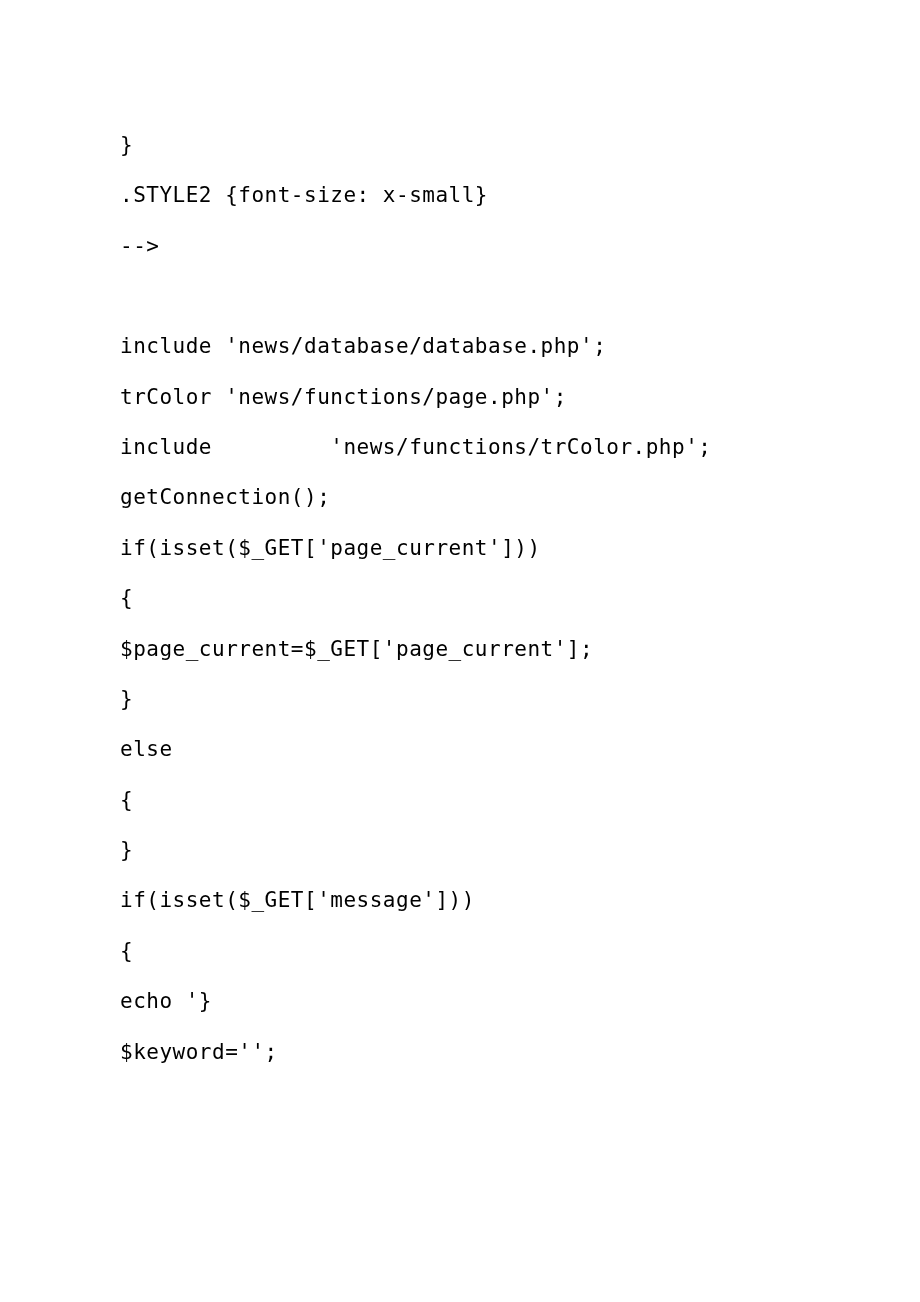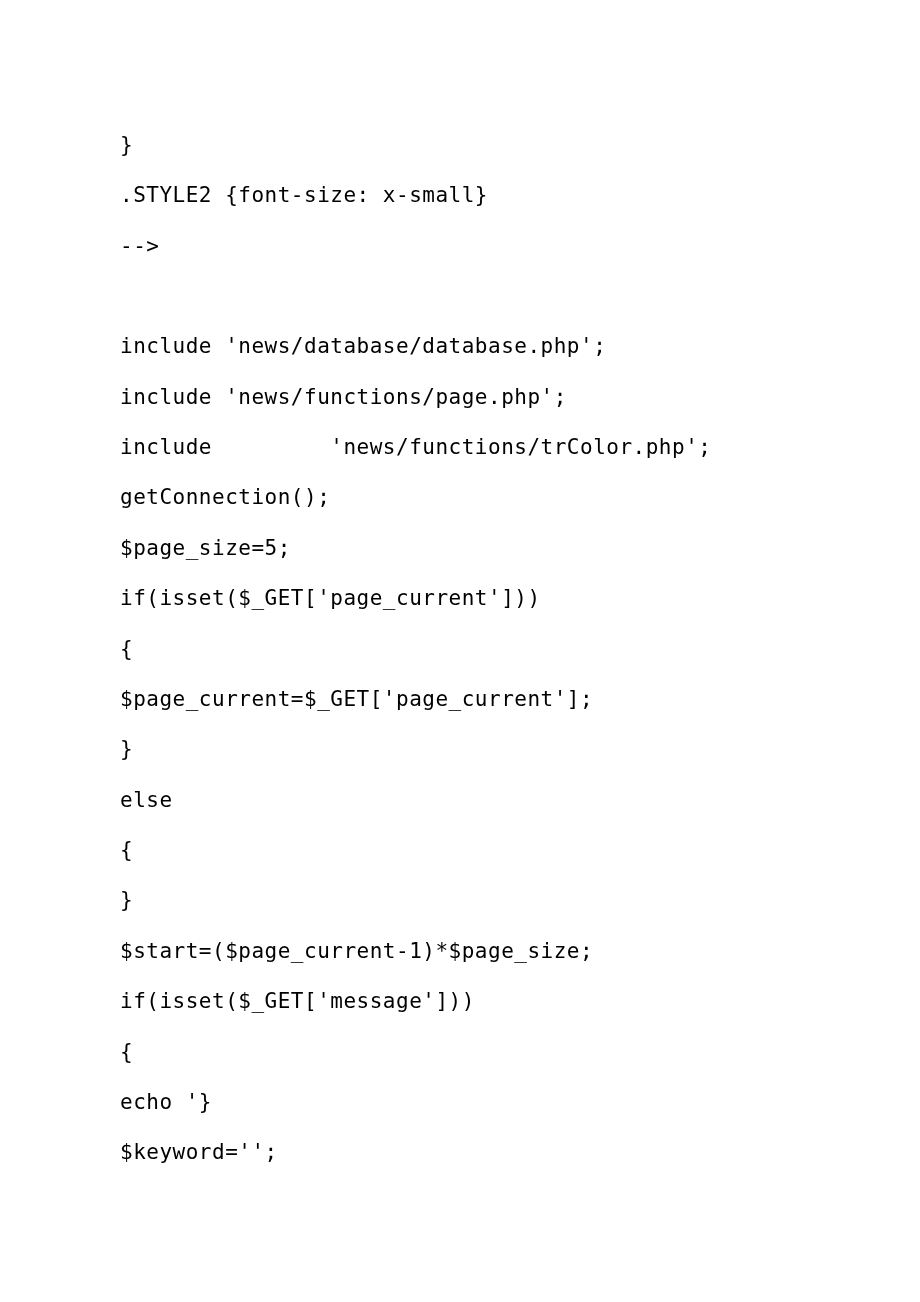--- a/index.html
+++ b/index.html
@@ -26,29 +26,27 @@
 </style>
 </head>
 <body>
 
 <div class="page">
   <div class="line">}</div>
   <div class="line">.STYLE2 {font-size: x-small}</div>
   <div class="line">--&gt;</div>
   <div class="blank"></div>
   <div class="line">include 'news/database/database.php';</div>
-  <div class="line">include 'news/functions/page.php';</div>
+  <div class="line">trColor 'news/functions/page.php';</div>
   <div class="line">include         'news/functions/trColor.php'; </div>
   <div class="line">getConnection();</div>
-  <div class="line">$page_size=5;</div>
   <div class="line">if(isset($_GET['page_current']))</div>
   <div class="line">{</div>
   <div class="line">$page_current=$_GET['page_current'];</div>
   <div class="line">}</div>
   <div class="line">else</div>
   <div class="line">{</div>
   <div class="line">}</div>
-  <div class="line">$start=($page_current-1)*$page_size;</div>
   <div class="line">if(isset($_GET['message']))</div>
   <div class="line">{</div>
   <div class="line">echo '}</div>
   <div class="line">$keyword='';</div>
 </div>
 
 </body></html>

